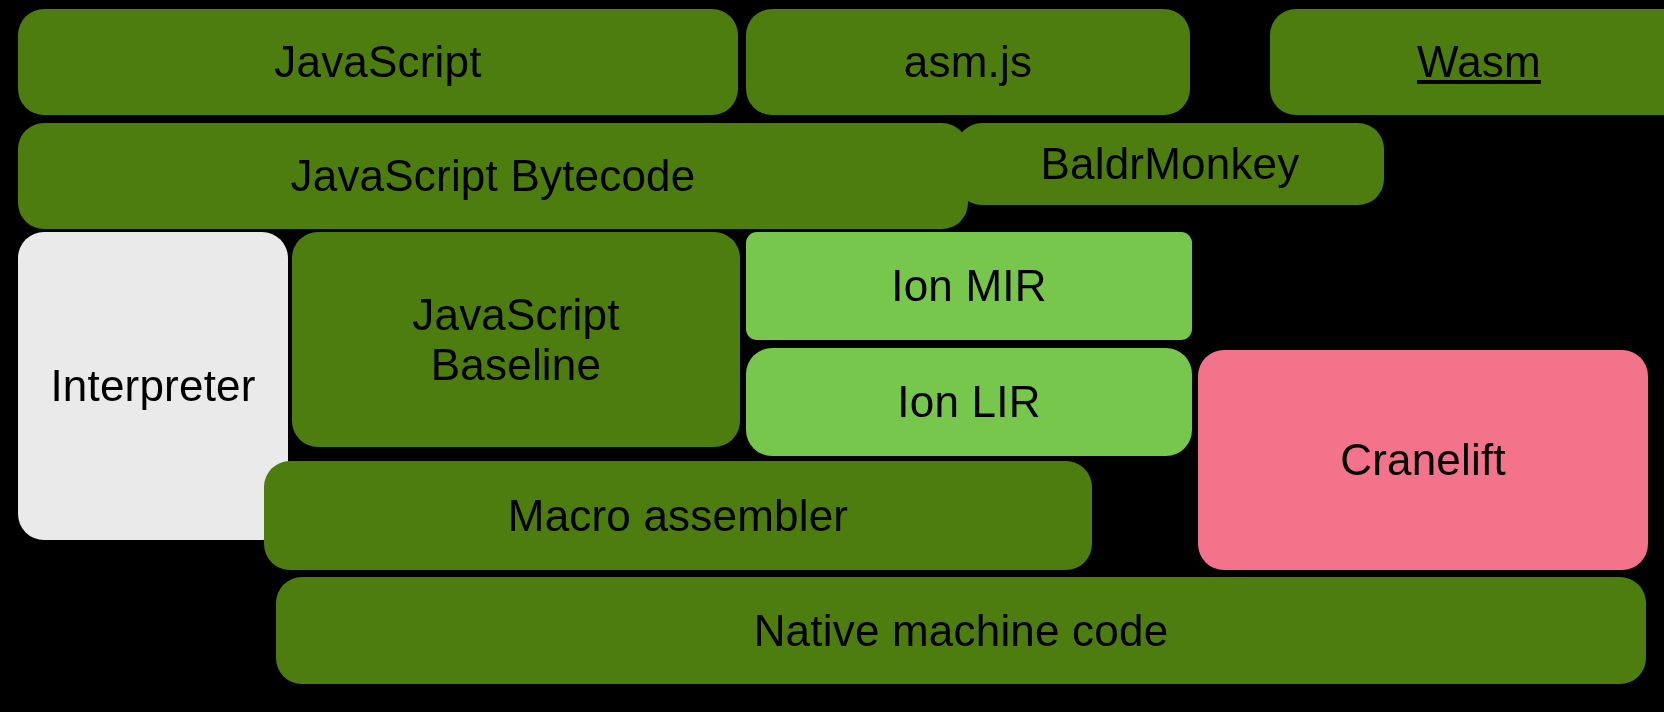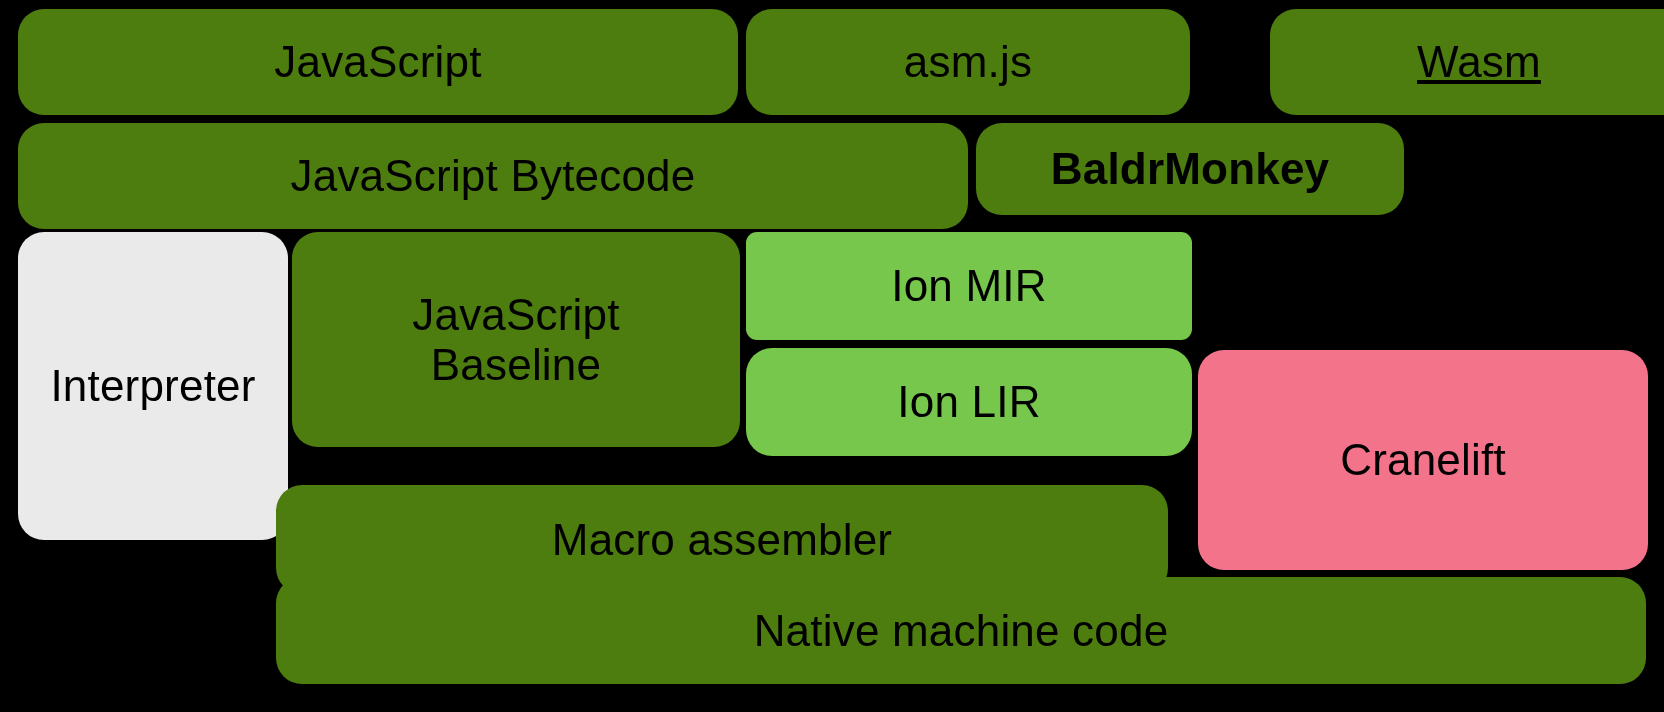--- a/index.html
+++ b/index.html
@@ -37,22 +37,22 @@
   .fill-pink   { background: #F2738A; text-align: right; }
 </style>
 </head>
 <body>
 
 <div id="canvas" style="background: rgb(0, 0, 0);">
     <div class="node fill-white" style="left: 18px; top: 9px; width: 720px; height: 106px;">JavaScript</div>
     <div class="node fill-white" style="left: 746px; top: 9px; width: 444px; height: 106px;">asm.js</div>
     <div class="node fill-white" style="left: 1270px; top: 9px; width: 418px; height: 106px; text-decoration: underline;">Wasm</div>
     <div class="node fill-white" style="left: 18px; top: 123px; width: 950px; height: 106px;">JavaScript Bytecode</div>
-    <div class="node fill-white" style="left: 976px; top: 123px; width: 428px; height: 92px; font-weight: bold;">BaldrMonkey</div>
+    <div class="node fill-white" style="left: 956px; top: 123px; width: 428px; height: 82px;">BaldrMonkey</div>
     <div class="node fill-gray" style="left: 18px; top: 232px; width: 270px; height: 308px;">Interpreter</div>
     <div class="node fill-white" style="left: 292px; top: 232px; width: 448px; height: 215px;">JavaScript
 Baseline</div>
     <div class="node fill-green" style="left: 746px; top: 232px; width: 446px; height: 108px; border-radius: 11px;">Ion MIR</div>
     <div class="node fill-green" style="left: 746px; top: 348px; width: 446px; height: 108px;">Ion LIR</div>
     <div class="node fill-pink" style="left: 1198px; top: 350px; width: 450px; height: 220px;">Cranelift</div>
-    <div class="node fill-white" style="left: 276px; top: 461px; width: 892px; height: 109px; margin-top: 24px;">Macro assembler</div>
+    <div class="node fill-white" style="left: 264px; top: 461px; width: 828px; height: 109px;">Macro assembler</div>
     <div class="node fill-white" style="left: 276px; top: 577px; width: 1370px; height: 107px;">Native machine code</div>
   </div>
 
 </body></html>

